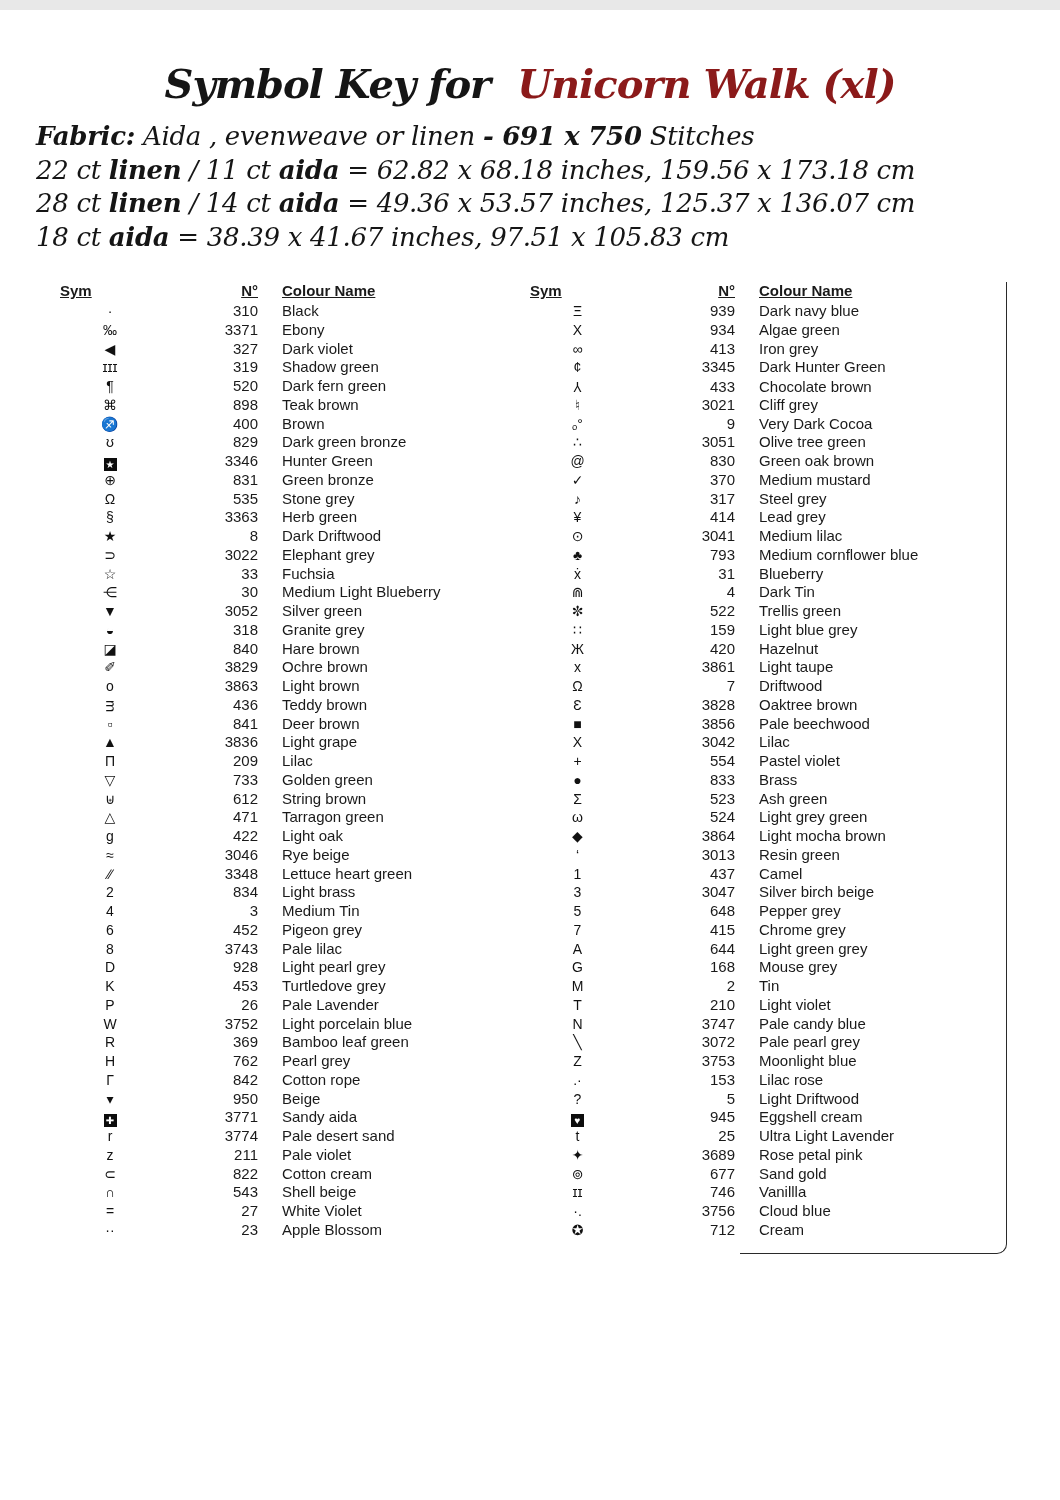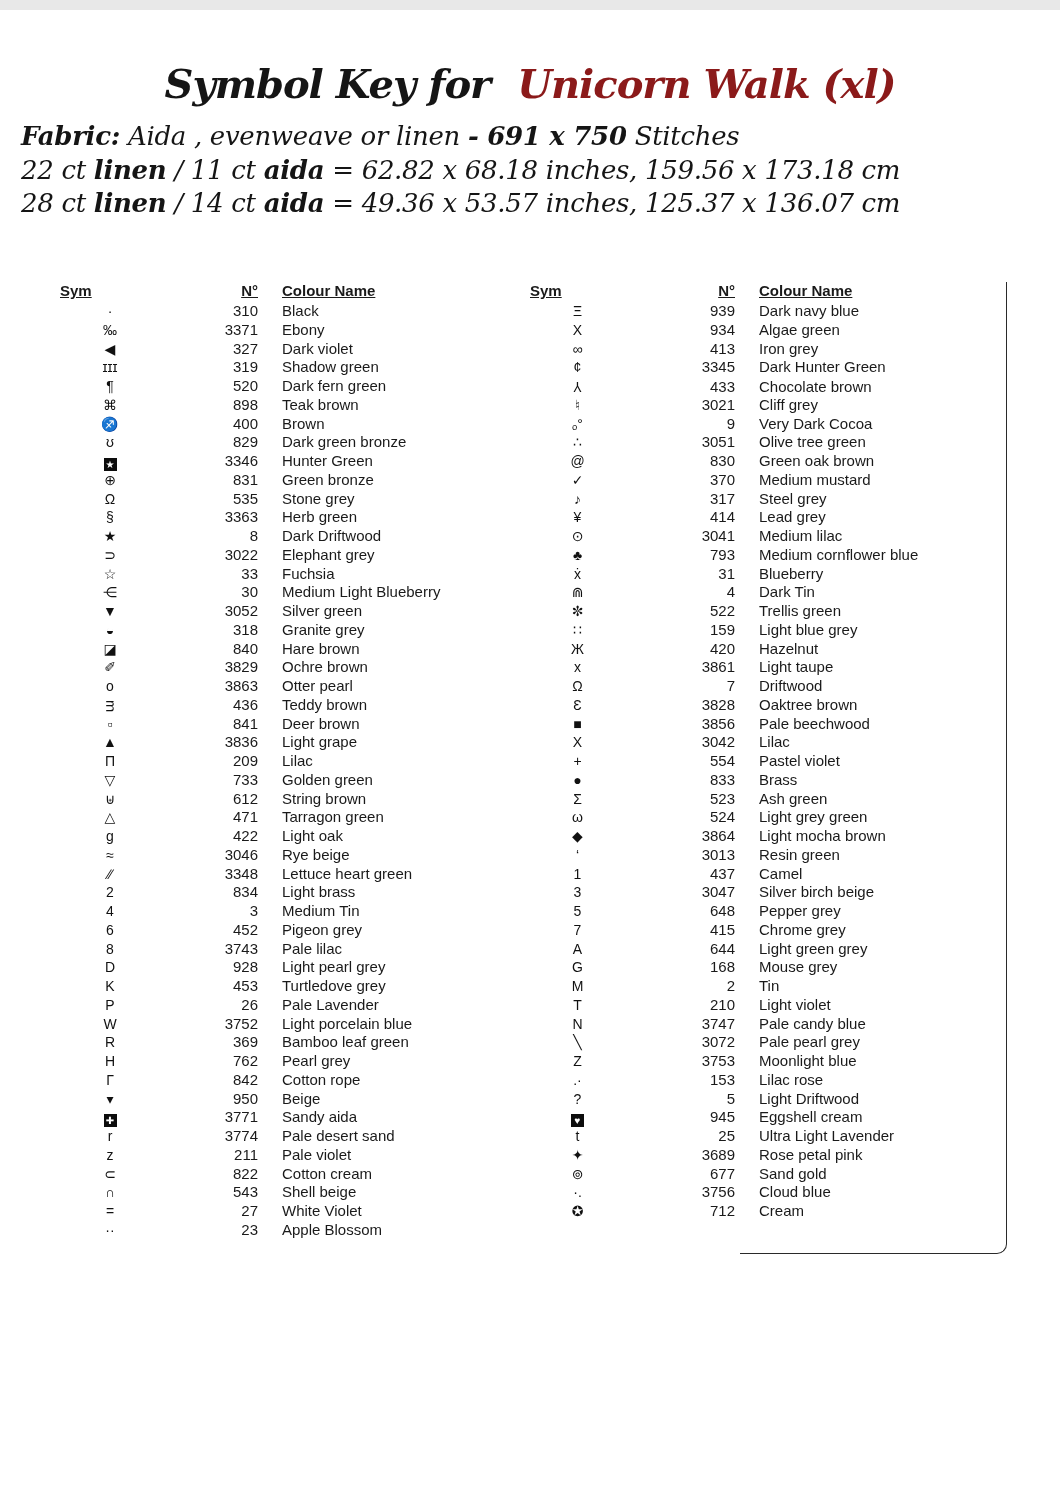--- a/index.html
+++ b/index.html
@@ -12,21 +12,21 @@
   .title{
     position:absolute;top:50px;left:0;width:100%;
     text-align:center;white-space:nowrap;
     font-family:"DejaVu Serif",serif;font-style:italic;font-weight:bold;
     font-size:40px;letter-spacing:-1px;
   }
   .title .t-black{color:#151515;}
   .title .t-red{margin-left:14px;}
   
   .fabric{
-    position:absolute;top:110px;left:21px;width:1000px;
+    position:absolute;top:110px;left:36px;width:1000px;
     font-family:"DejaVu Serif",serif;font-style:italic;
     font-size:26px;line-height:33.5px;color:#151515;
     letter-spacing:-0.3px;
   }
   .fabric .b{font-weight:bold;}
   
   .keytable{position:absolute;top:272px;}
   .keytable.left{left:60px;width:460px;}
   .keytable.right{left:530px;width:470px;}
   .krow{display:flex;align-items:baseline;height:18.76px;font-size:15px;}
@@ -60,20 +60,21 @@
 
   <div class="title">
     <span class="t-black">Symbol Key for</span>
     <span class="t-red" style="color: rgb(139, 26, 26);">Unicorn Walk (xl)</span>
   </div>
 
   <div class="fabric">
       <div><span class="b">Fabric:</span><span>  Aida , evenweave or  linen </span><span class="b">- 691 x 750</span><span> Stitches</span></div>
       <div><span>22 ct </span><span class="b">linen</span><span> / 11 ct </span><span class="b">aida</span><span> = 62.82 x 68.18 inches, 159.56 x 173.18 cm</span></div>
       <div><span>28 ct </span><span class="b">linen</span><span> / 14 ct </span><span class="b">aida</span><span> = 49.36 x 53.57 inches, 125.37 x 136.07 cm</span></div>
+      <div><span>18 ct </span><span class="b">aida</span><span>  = 38.39 x 41.67 inches, 97.51 x 105.83 cm</span></div>
     </div>
 
   <div class="keytable left">
     <div class="khead">
       <div class="h-sym">Sym</div>
       <div class="h-num">N°</div>
       <div class="h-name">Colour Name</div>
     </div>
     <div class="kbody">
         <div class="krow">
@@ -172,21 +173,21 @@
           <div class="c-name">Hare brown</div>
         </div>
         <div class="krow">
           <div class="c-sym">✐</div>
           <div class="c-num">3829</div>
           <div class="c-name">Ochre brown</div>
         </div>
         <div class="krow">
           <div class="c-sym">o</div>
           <div class="c-num">3863</div>
-          <div class="c-name">Otter pearl</div>
+          <div class="c-name">Light brown</div>
         </div>
         <div class="krow">
           <div class="c-sym">ᴟ</div>
           <div class="c-num">436</div>
           <div class="c-name">Teddy brown</div>
         </div>
         <div class="krow">
           <div class="c-sym">▫</div>
           <div class="c-num">841</div>
           <div class="c-name">Deer brown</div>
@@ -565,20 +566,25 @@
           <div class="c-sym">✦</div>
           <div class="c-num">3689</div>
           <div class="c-name">Rose petal pink</div>
         </div>
         <div class="krow">
           <div class="c-sym">⊚</div>
           <div class="c-num">677</div>
           <div class="c-name">Sand gold</div>
         </div>
         <div class="krow">
+          <div class="c-sym">ɪɪ</div>
+          <div class="c-num">746</div>
+          <div class="c-name">Vanillla</div>
+        </div>
+        <div class="krow">
           <div class="c-sym">·.</div>
           <div class="c-num">3756</div>
           <div class="c-name">Cloud blue</div>
         </div>
         <div class="krow">
           <div class="c-sym">✪</div>
           <div class="c-num">712</div>
           <div class="c-name">Cream</div>
         </div>
       </div>

